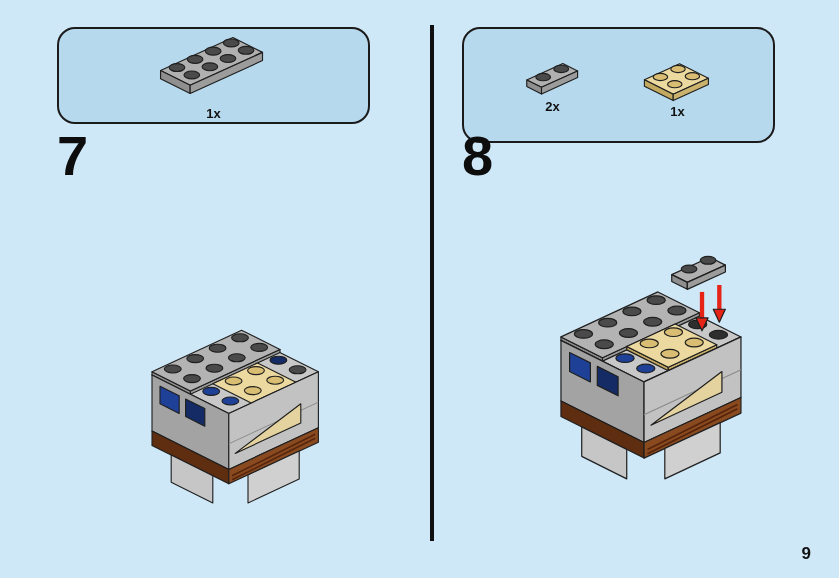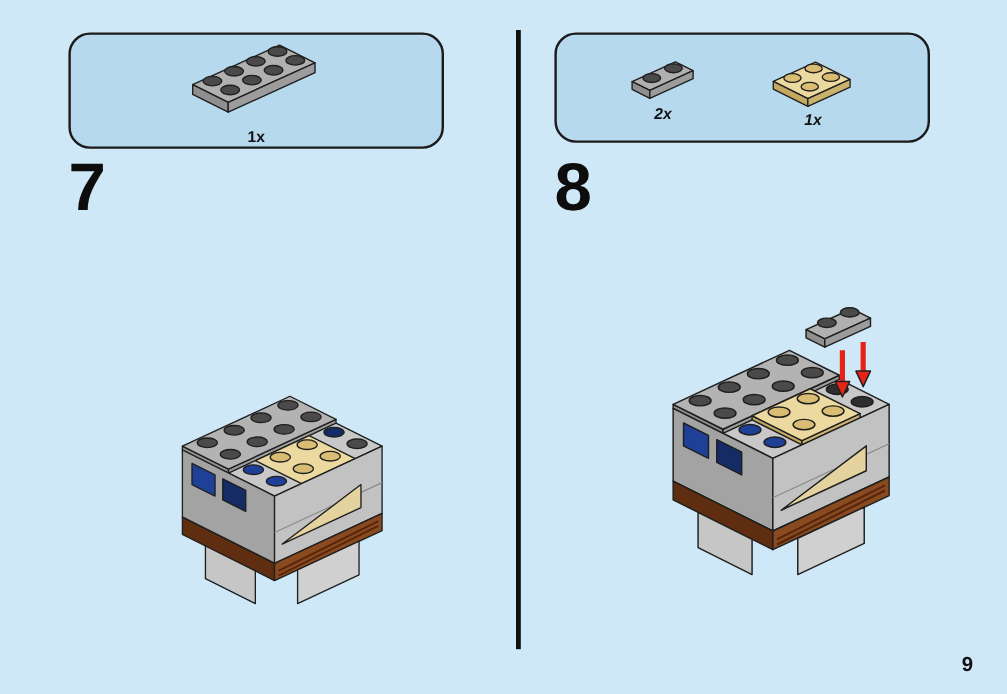--- a/index.html
+++ b/index.html
@@ -6,21 +6,21 @@
   #page{
     position:relative;width:839px;height:578px;overflow:hidden;
     background:#cfe8f7;
     font-family:"Liberation Sans",sans-serif;color:#0d0d0d;
   }
   .callout{
     position:absolute;background:#b7d9ee;border:2px solid #1b1b1b;border-radius:18px;
     display:flex;align-items:center;justify-content:center;gap:52px;box-sizing:border-box;
   }
   #callout-7{left:57px;top:27px;width:313px;height:97px;}
-  #callout-8{left:462px;top:27px;width:313px;height:92px;font-style:italic;}
+  #callout-8{left:462px;top:27px;width:313px;height:116px;}
   .part{display:flex;flex-direction:column;align-items:center;gap:1px;}
   .qty{font-weight:bold;font-size:13px;color:#111;}
   .stepnum{position:absolute;font-size:56px;font-weight:bold;line-height:1;color:#0d0d0d;}
   #stepnum-7{left:57px;top:128px;}
   #stepnum-8{left:462px;top:128px;}
   .divider{position:absolute;left:430px;top:25px;width:4px;height:516px;background:#101010;}
   .pagenum{position:absolute;right:28px;bottom:14px;font-size:17px;font-weight:bold;color:#111;}
   .build{position:absolute;}
   #build-7{left:128px;top:287px;width:208px;height:240px;}
   #build-8{left:535px;top:245px;width:225px;height:260px;}

